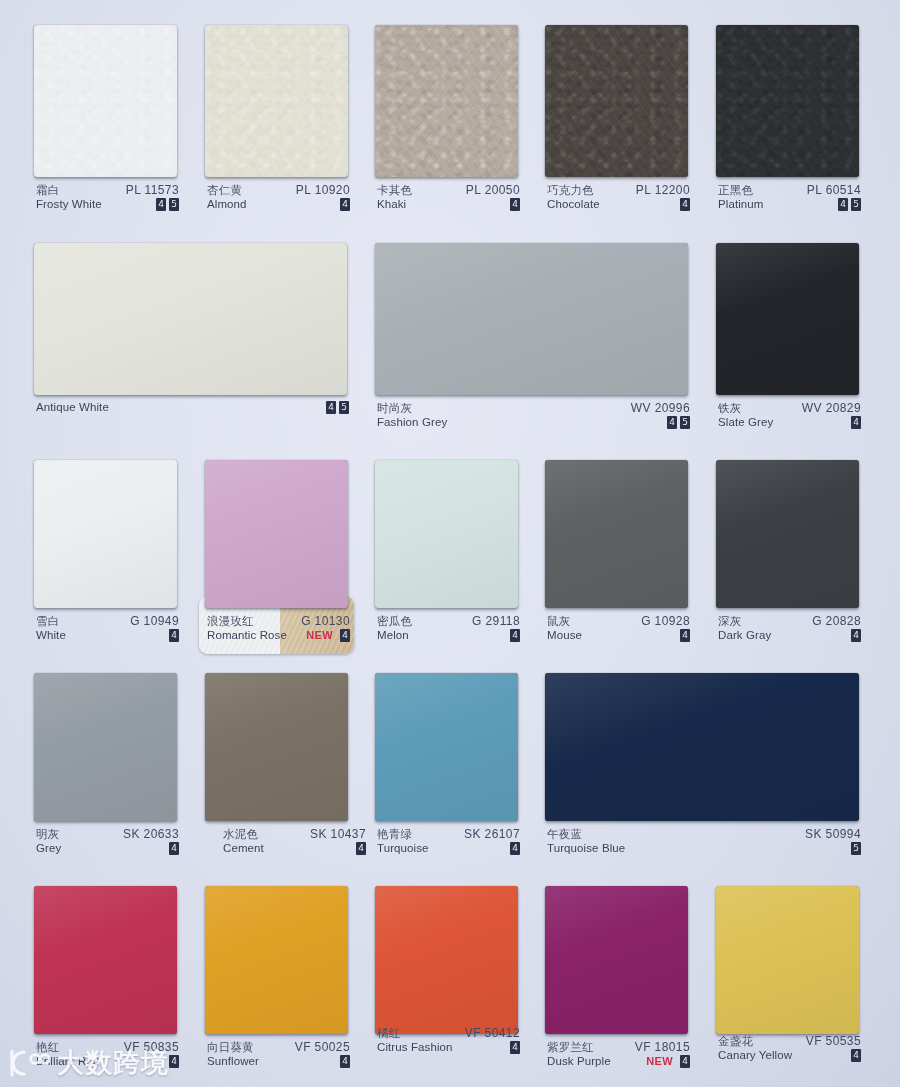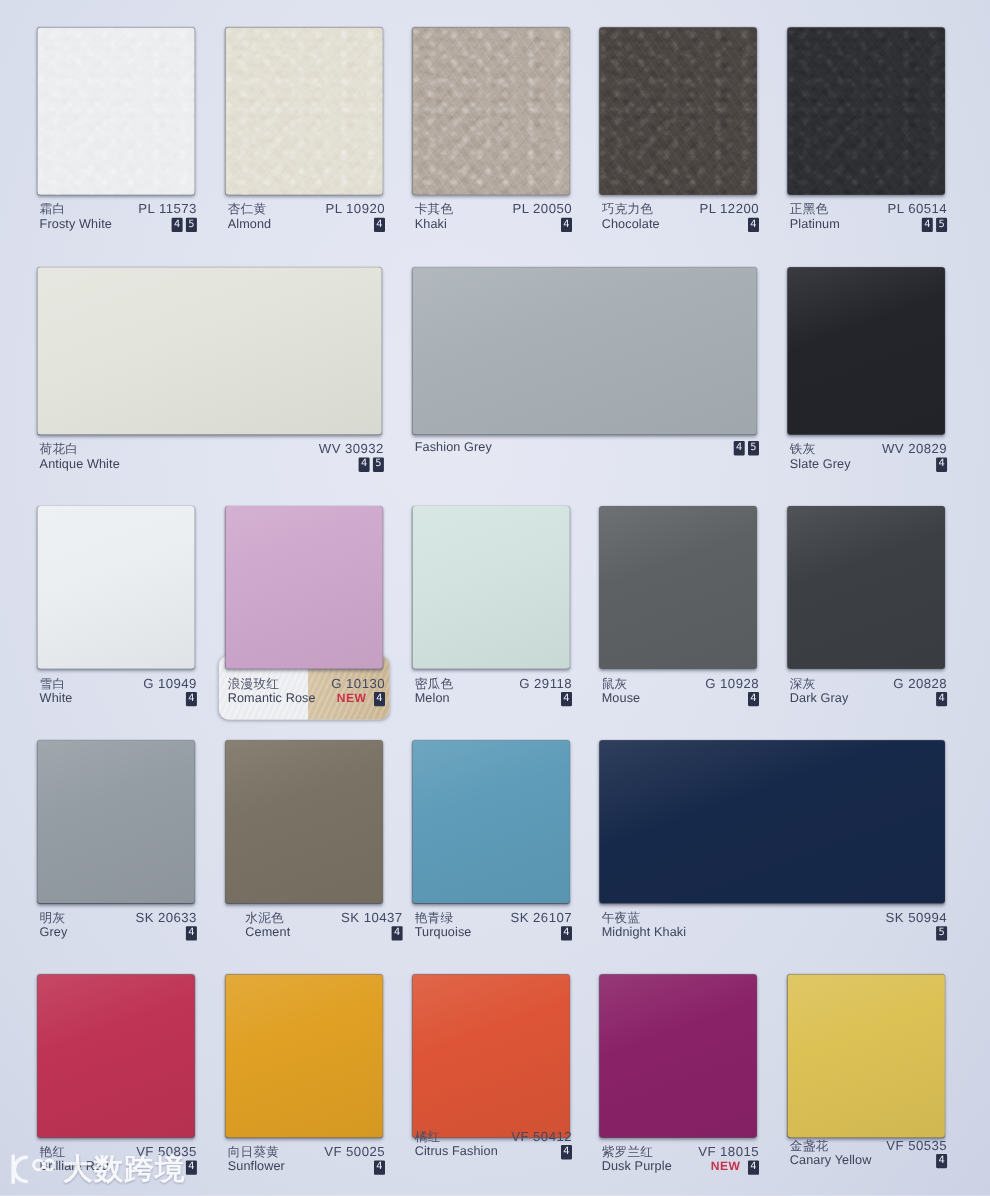--- a/index.html
+++ b/index.html
@@ -189,36 +189,36 @@
               <span class="badge">4</span>
               <span class="badge">5</span>
             </span>
           </div>
         </div>
       </div>
       <div class="cell" style="left: 34px; top: 243px; width: 313px;">
         <div class="tile matte" style="width: 313px; height: 152px; background: rgb(227, 229, 221);"></div>
         <div class="label" style="top: 158px; width: 313px;">
           <div class="lab-line">
-            <span class="cn">荷花白</span>
-            <span class="code">WV 30932</span>
-          </div>
-          <div class="lab-line">
             <span class="en">Antique White</span>
             <span class="badges">
               <span class="badge">4</span>
               <span class="badge">5</span>
             </span>
           </div>
         </div>
       </div>
       <div class="cell" style="left: 375px; top: 243px; width: 313px;">
         <div class="tile matte" style="width: 313px; height: 152px; background: rgb(169, 176, 181);"></div>
         <div class="label" style="top: 158px; width: 313px;">
           <div class="lab-line">
+            <span class="cn">时尚灰</span>
+            <span class="code">WV 20996</span>
+          </div>
+          <div class="lab-line">
             <span class="en">Fashion Grey</span>
             <span class="badges">
               <span class="badge">4</span>
               <span class="badge">5</span>
             </span>
           </div>
         </div>
       </div>
       <div class="cell" style="left: 716px; top: 243px; width: 143px;">
         <div class="tile matte" style="width: 143px; height: 152px; background: rgb(35, 37, 43);"></div>
@@ -358,21 +358,21 @@
         </div>
       </div>
       <div class="cell" style="left: 545px; top: 673px; width: 314px;">
         <div class="tile matte" style="width: 314px; height: 148px; background: rgb(23, 41, 74);"></div>
         <div class="label" style="top: 154px; width: 314px;">
           <div class="lab-line">
             <span class="cn">午夜蓝</span>
             <span class="code">SK 50994</span>
           </div>
           <div class="lab-line">
-            <span class="en">Midnight Khaki</span>
+            <span class="en">Turquoise Blue</span>
             <span class="badges">
               <span class="badge">5</span>
             </span>
           </div>
         </div>
       </div>
       <div class="cell" style="left: 34px; top: 886px; width: 143px;">
         <div class="tile matte" style="width: 143px; height: 148px; background: rgb(191, 51, 84);"></div>
         <div class="label" style="top: 154px; width: 143px;">
           <div class="lab-line">

